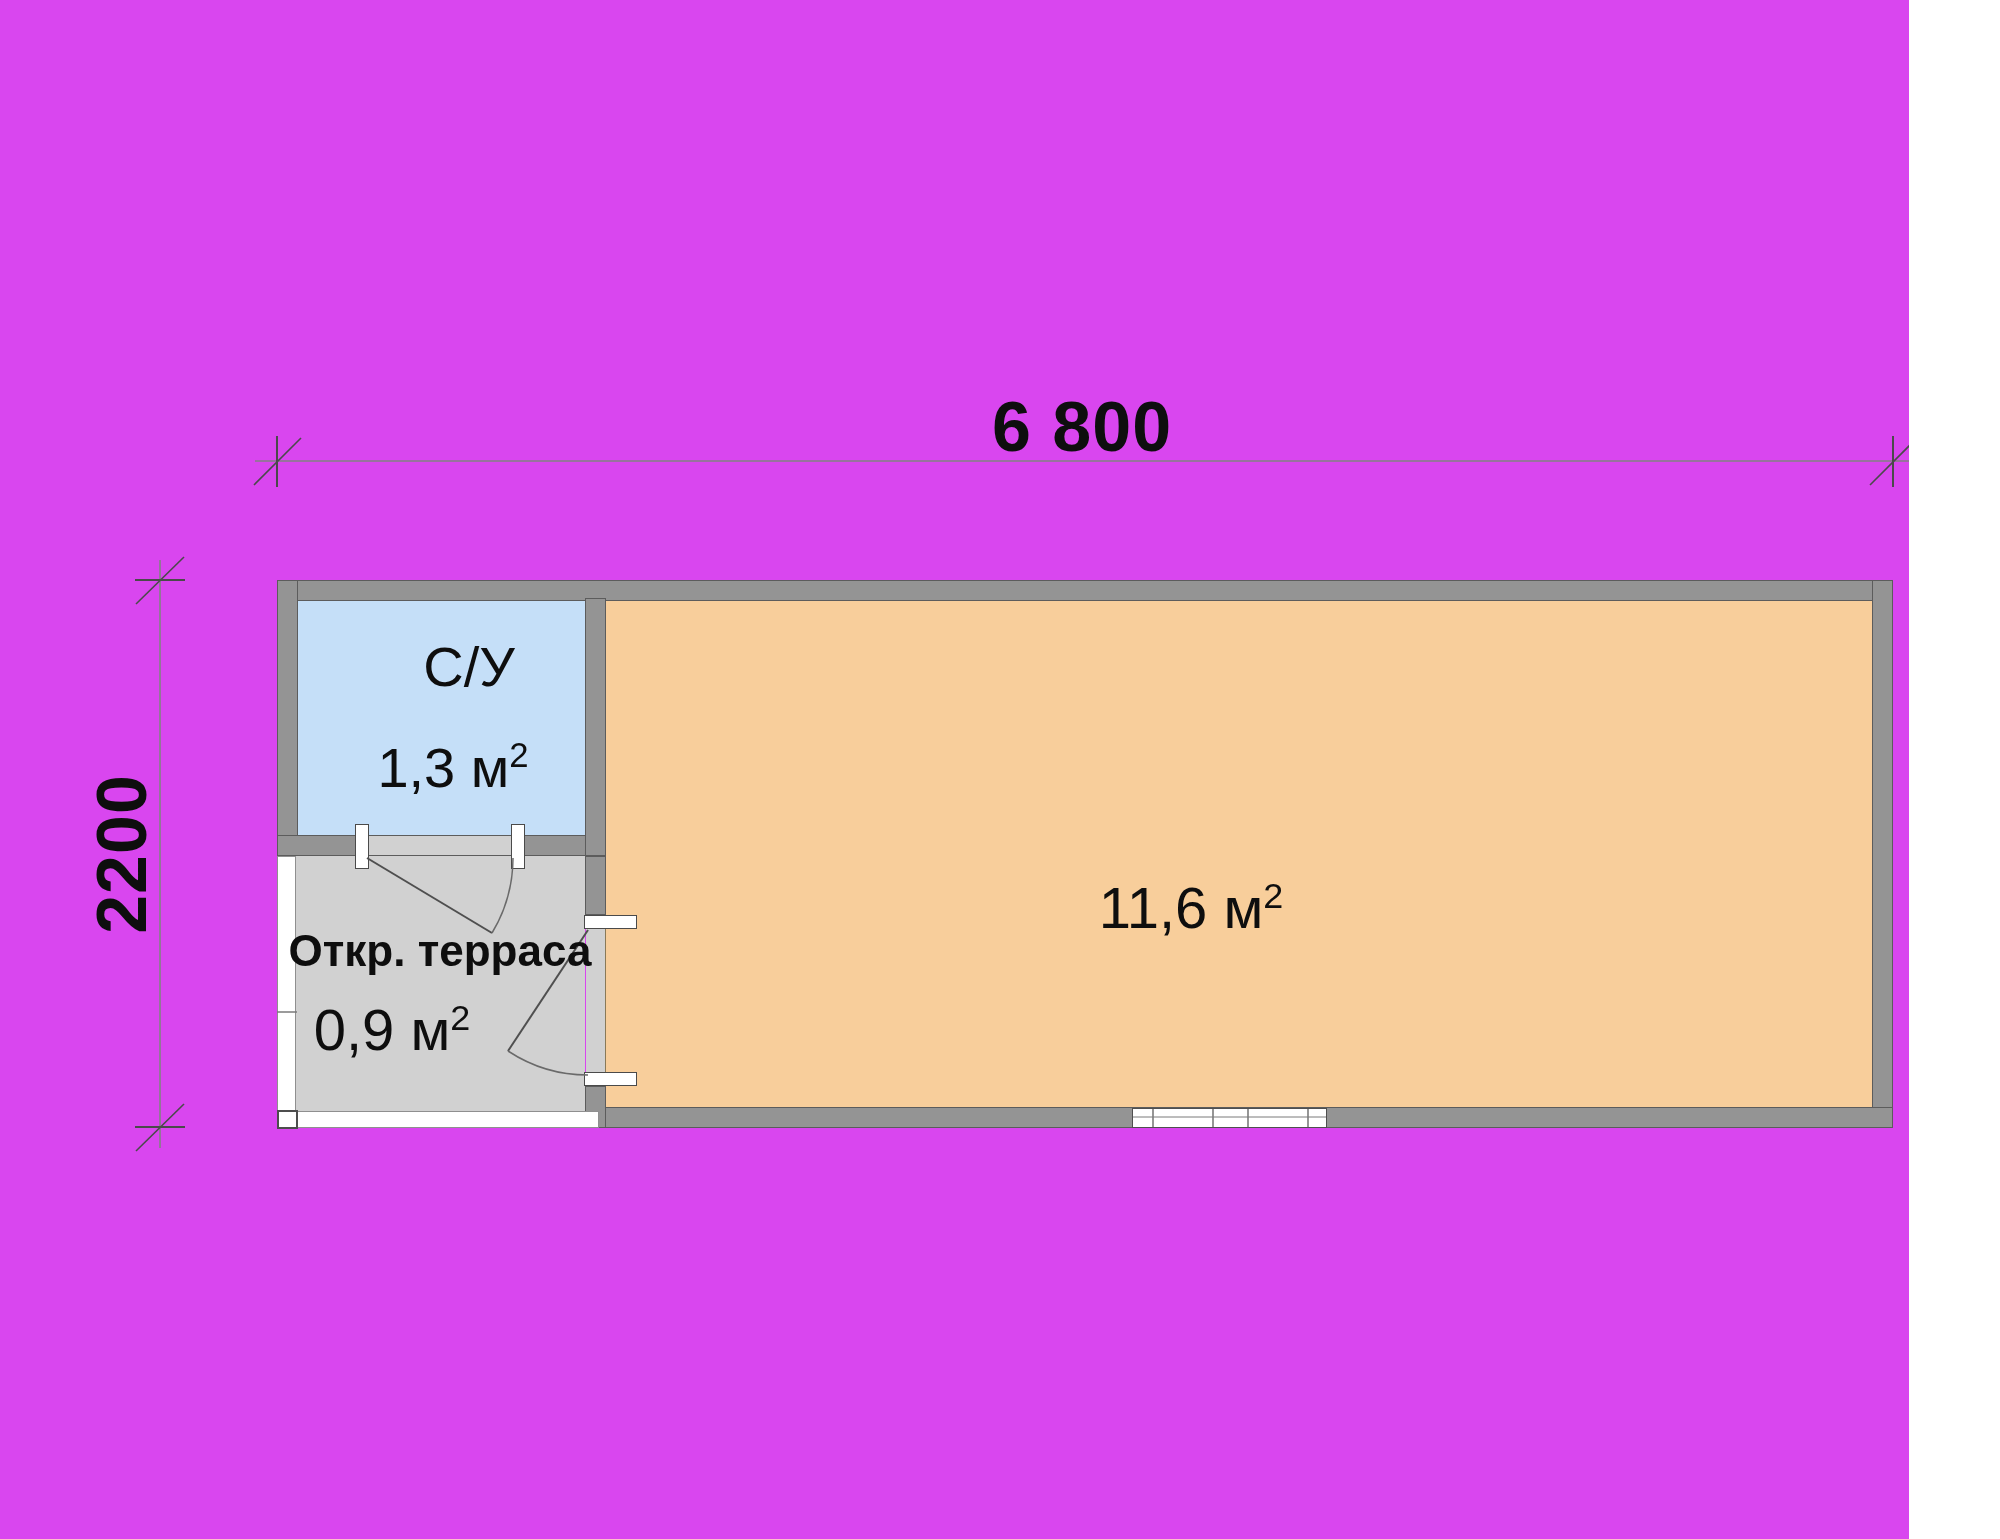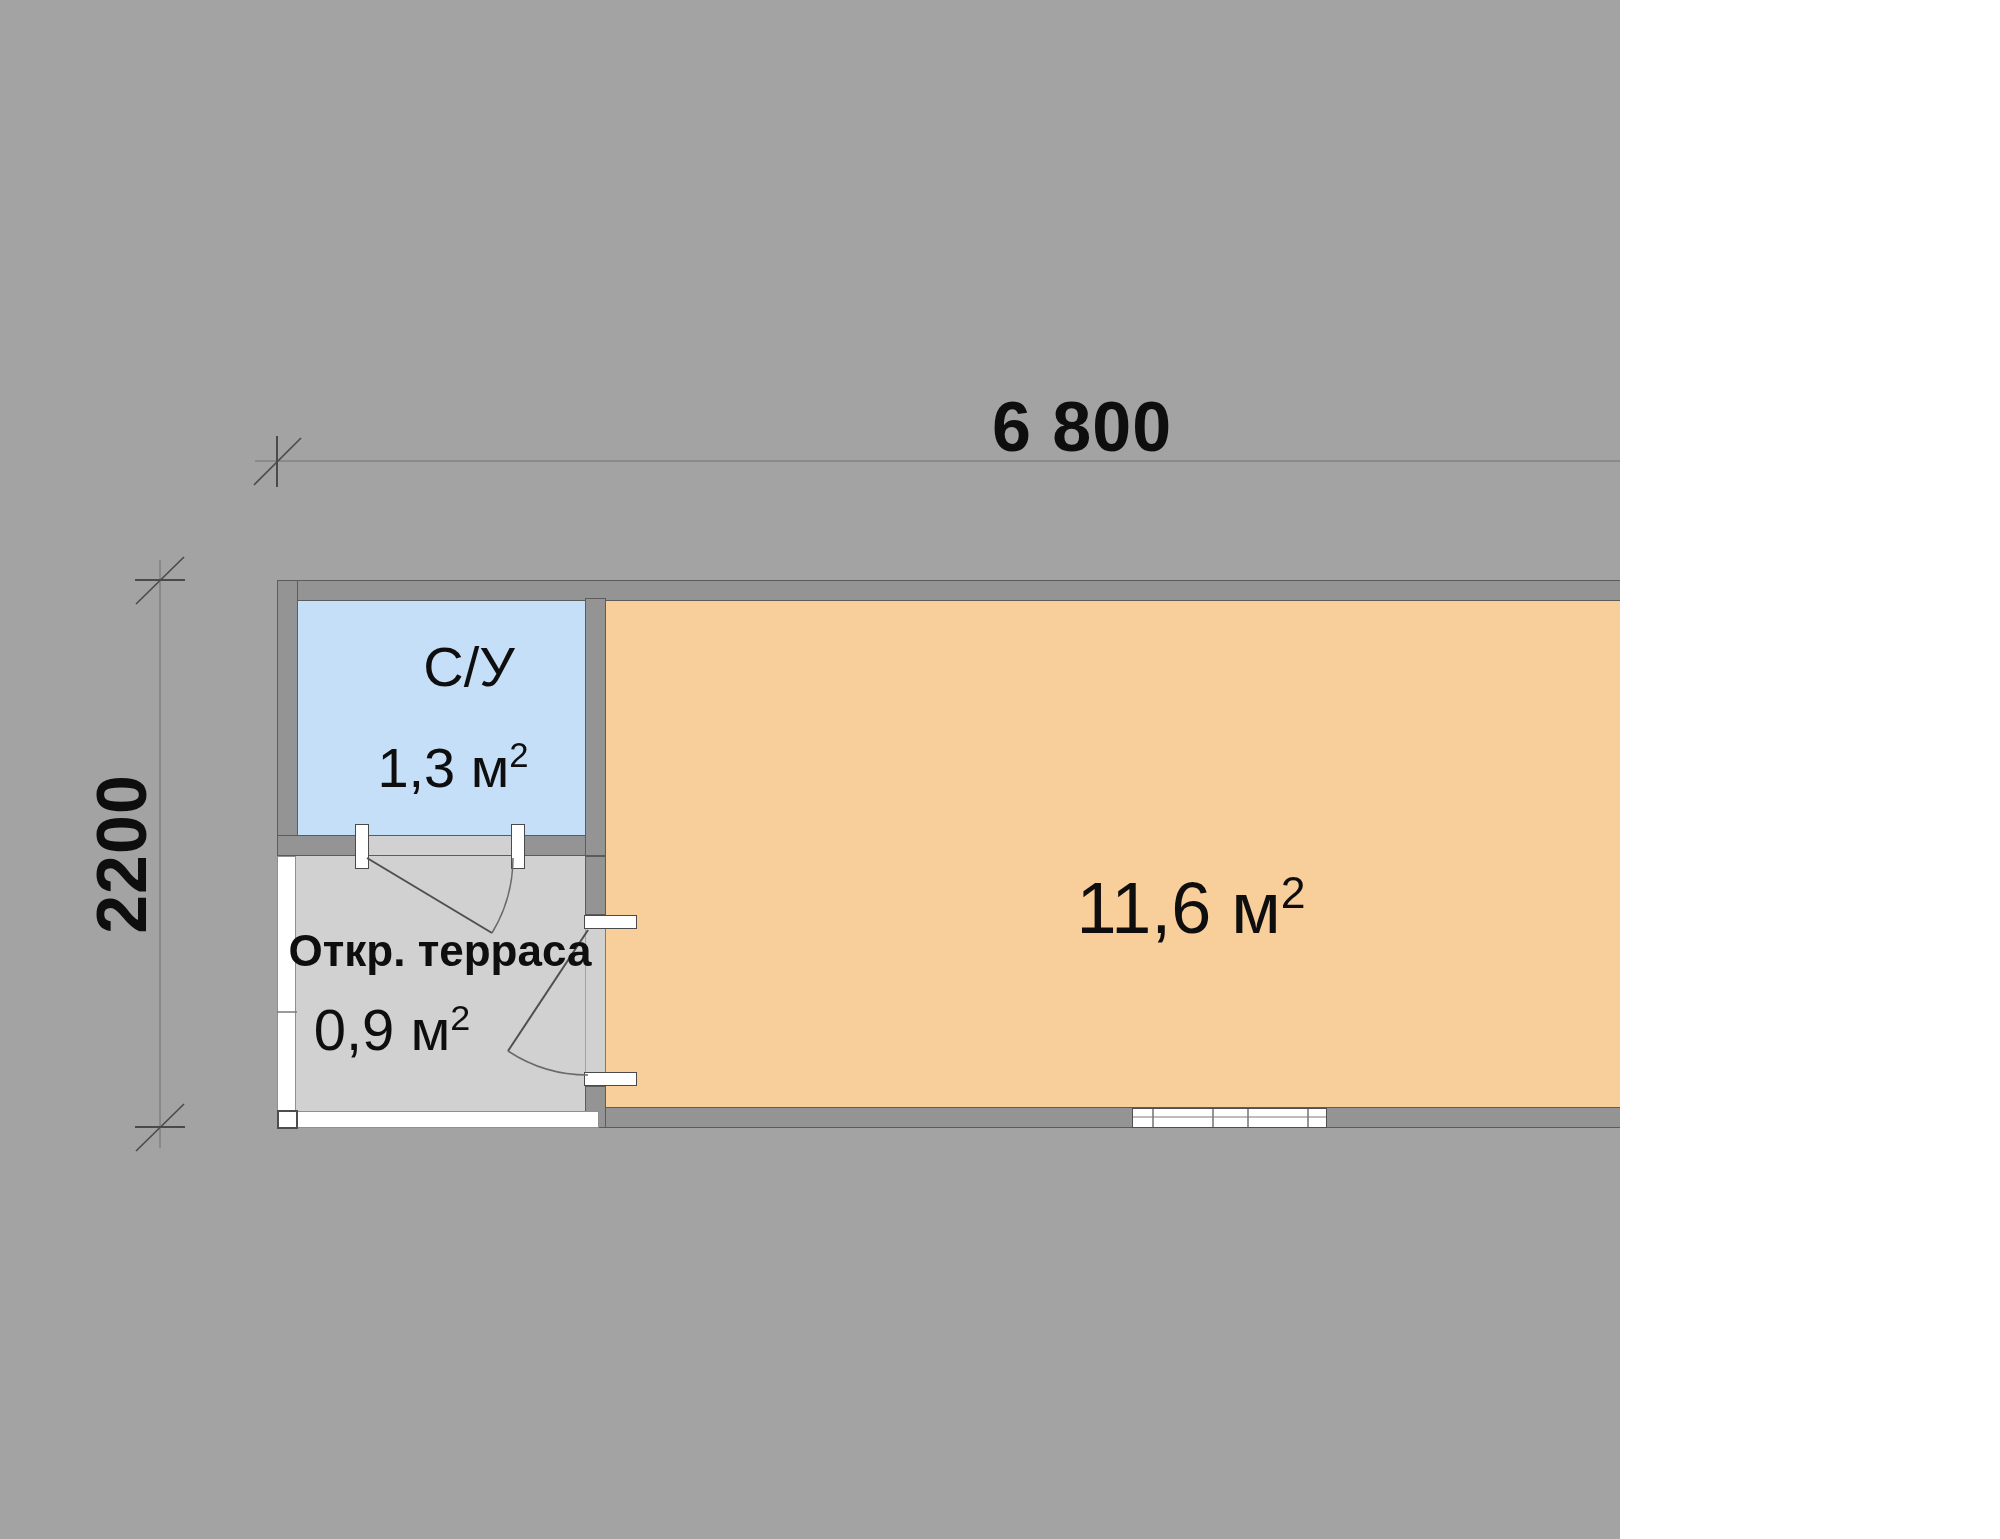--- a/index.html
+++ b/index.html
@@ -1,17 +1,17 @@
 <!DOCTYPE html>
 <html><head>
 <meta charset="utf-8">
 <style>
   html,body{margin:0;padding:0;background:#ffffff;}
   .plan{
-    position:relative;width:1620px;height:1539px;background:#a3a3a3;overflow:hidden;
+    position:relative;width:1909px;height:1539px;background:#d946ef;overflow:hidden;
     font-family:"Liberation Sans", sans-serif;color:#101010;
   }
   
   .wall{position:absolute;background:#949494;border:1px solid #5c5c5c;box-sizing:border-box;}
   
   .fill{position:absolute;box-sizing:border-box;}
   .fill-su{background:#c5dff8;}
   .fill-room{background:#f8ce9b;border:1px solid #8a7a58;}
   .fill-terrace{background:#d1d1d1;}
   .opening{position:absolute;background:#d1d1d1;}
@@ -19,21 +19,21 @@
   .band{position:absolute;background:#ffffff;border:1px solid #8f8f8f;box-sizing:border-box;}
   .post{position:absolute;background:#ffffff;border:2px solid #4d4d4d;box-sizing:border-box;}
   
   .jamb{position:absolute;background:#ffffff;border:1px solid #4a4a4a;box-sizing:border-box;}
   
   .window{position:absolute;background:#ffffff;border:1px solid #4f4f4f;box-sizing:border-box;}
   
   .label{position:absolute;transform:translate(-50%,-50%);white-space:nowrap;line-height:1;color:#0e0e0e;}
   .room-name{font-size:60px;}
   .room-name-small{font-size:44px;font-weight:bold;}
-  .area{font-size:72px;}
+  .area{font-size:58px;}
   .area sup{font-size:0.62em;vertical-align:super;line-height:0;}
   .dim-label{font-size:70px;font-weight:bold;letter-spacing:1px;}
   .dim-label.vertical{transform:translate(-50%,-50%) rotate(-90deg);}
   svg.overlay{position:absolute;left:0;top:0;pointer-events:none;}
 </style>
 </head>
 <body>
 
 <div class="plan">
 

